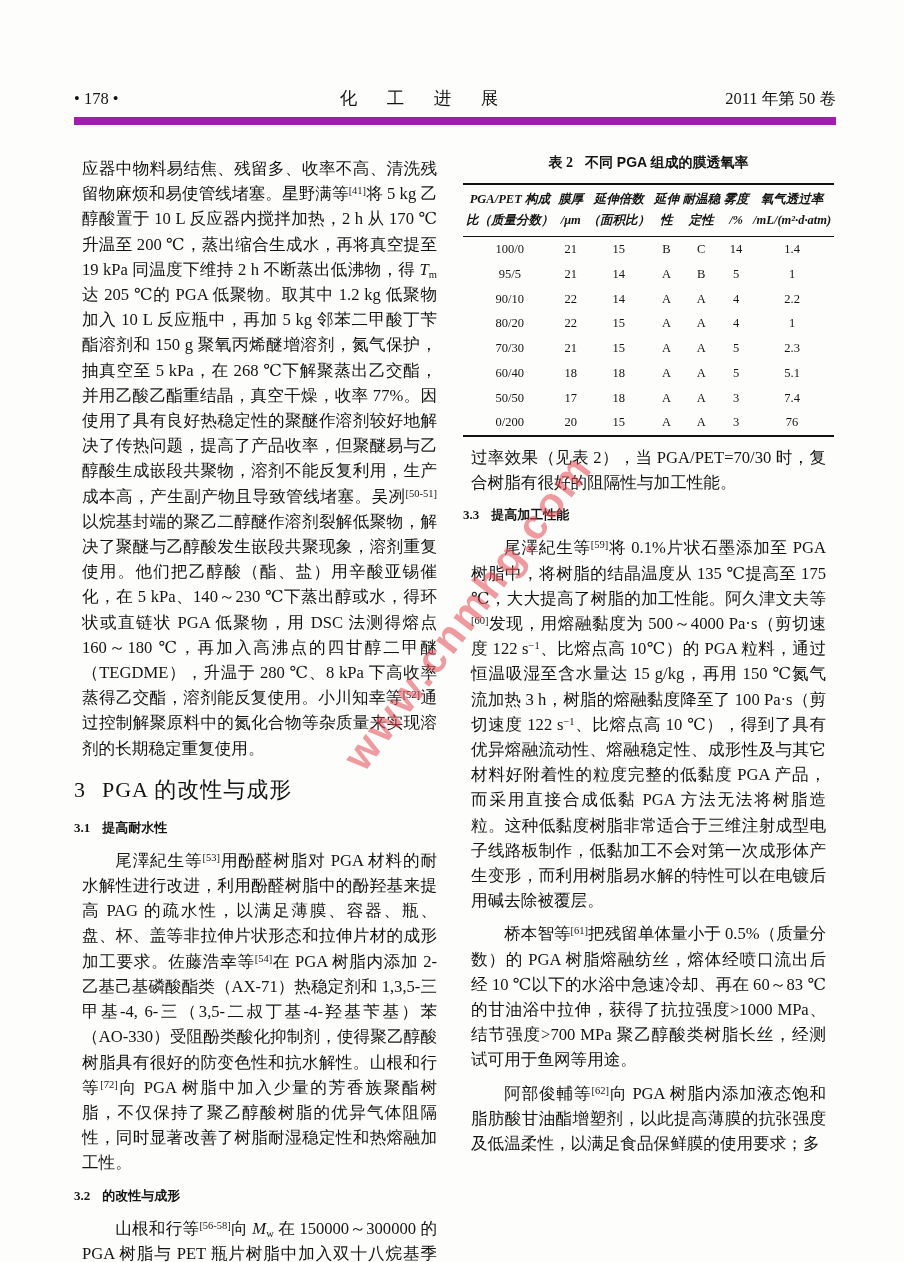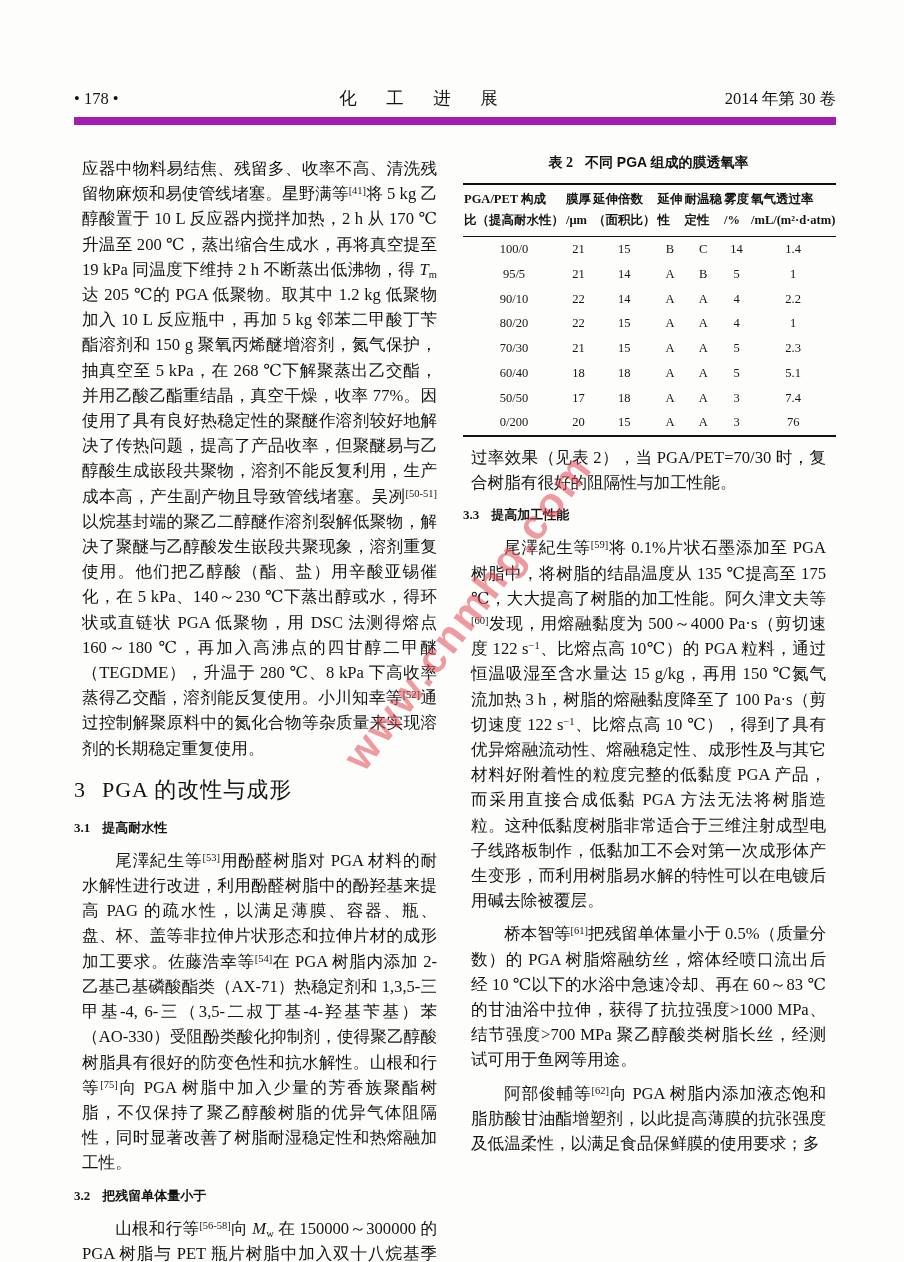--- a/index.html
+++ b/index.html
@@ -42,76 +42,76 @@
     font-family:"Liberation Sans","DejaVu Sans",sans-serif;
     margin-bottom:8px; margin-top:2px;
   }
   .tbl-caption .cap-prefix { margin-right:12px; font-family:"Liberation Serif",serif; }
   table.datatable {
     width:100%; border-collapse:collapse;
     border-top:2px solid #111; border-bottom:2px solid #111;
     font-size:12.5px; line-height:1.15;
   }
   table.datatable thead th {
-    border-bottom:1.5px solid #111; font-weight:bold; 
-    padding:4px 1px 6px 1px; vertical-align:top;
+    border-bottom:1.5px solid #111; font-weight:bold; text-align:center;
+    padding:4px 1px 6px 1px; vertical-align:top;font-style:italic;
   }
   table.datatable thead th div { padding:3px 0; white-space:nowrap; }
   table.datatable tbody td { text-align:center; padding:5.2px 1px; }
   
   .watermark {
     position:absolute; left:468px; top:612px; white-space:nowrap;
     transform:translate(-50%,-50%) rotate(-53deg);
     font-family:"Liberation Sans","DejaVu Sans",sans-serif;
     font-size:42px; letter-spacing:3px; font-weight:bold;
     color:rgba(226,72,82,0.55); pointer-events:none; z-index:5;
   }
 </style>
 </head>
 <body>
 
 <div class="page">
 
   <div class="pagehead">
     <span>• 178 •</span>
     <span class="journal">化　工　进　展</span>
-    <span>2014 年第 30 卷</span>
+    <span>2011 年第 50 卷</span>
   </div>
 
   <div class="cols">
 
     <div class="col">
       <p>应器中物料易结焦、残留多、收率不高、清洗残留物麻烦和易使管线堵塞。星野满等<sup>[41]</sup>将 5 kg 乙醇酸置于 10 L 反应器内搅拌加热，2 h 从 170 ℃升温至 200 ℃，蒸出缩合生成水，再将真空提至 19 kPa 同温度下维持 2 h 不断蒸出低沸物，得 <i>T</i><sub>m</sub> 达 205 ℃的 PGA 低聚物。取其中 1.2 kg 低聚物加入 10 L 反应瓶中，再加 5 kg 邻苯二甲酸丁苄酯溶剂和 150 g 聚氧丙烯醚增溶剂，氮气保护，抽真空至 5 kPa，在 268 ℃下解聚蒸出乙交酯，并用乙酸乙酯重结晶，真空干燥，收率 77%。因使用了具有良好热稳定性的聚醚作溶剂较好地解决了传热问题，提高了产品收率，但聚醚易与乙醇酸生成嵌段共聚物，溶剂不能反复利用，生产成本高，产生副产物且导致管线堵塞。吴冽<sup>[50-51]</sup>以烷基封端的聚乙二醇醚作溶剂裂解低聚物，解决了聚醚与乙醇酸发生嵌段共聚现象，溶剂重复使用。他们把乙醇酸（酯、盐）用辛酸亚锡催化，在 5 kPa、140～230 ℃下蒸出醇或水，得环状或直链状 PGA 低聚物，用 DSC 法测得熔点 160～180 ℃，再加入高沸点的四甘醇二甲醚（TEGDME），升温于 280 ℃、8 kPa 下高收率蒸得乙交酯，溶剂能反复使用。小川知幸等<sup>[52]</sup>通过控制解聚原料中的氮化合物等杂质量来实现溶剂的长期稳定重复使用。</p>
 
       <h2 class="sec">
         <span class="num">3</span><span>PGA 的改性与成形</span>
       </h2>
 
       <h3 class="subsec">
         <span class="num">3.1</span><span>提高耐水性</span>
       </h3>
-      <p class="indent">尾澤紀生等<sup>[53]</sup>用酚醛树脂对 PGA 材料的耐水解性进行改进，利用酚醛树脂中的酚羟基来提高 PAG 的疏水性，以满足薄膜、容器、瓶、盘、杯、盖等非拉伸片状形态和拉伸片材的成形加工要求。佐藤浩幸等<sup>[54]</sup>在 PGA 树脂内添加 2-乙基己基磷酸酯类（AX-71）热稳定剂和 1,3,5-三甲基-4, 6-三（3,5-二叔丁基-4-羟基苄基）苯（AO-330）受阻酚类酸化抑制剂，使得聚乙醇酸树脂具有很好的防变色性和抗水解性。山根和行等<sup>[75]</sup>向 PGA 树脂中加入少量的芳香族聚酯树脂，不仅保持了聚乙醇酸树脂的优异气体阻隔性，同时显著改善了树脂耐湿稳定性和热熔融加工性。</p>
+      <p class="indent">尾澤紀生等<sup>[53]</sup>用酚醛树脂对 PGA 材料的耐水解性进行改进，利用酚醛树脂中的酚羟基来提高 PAG 的疏水性，以满足薄膜、容器、瓶、盘、杯、盖等非拉伸片状形态和拉伸片材的成形加工要求。佐藤浩幸等<sup>[54]</sup>在 PGA 树脂内添加 2-乙基己基磷酸酯类（AX-71）热稳定剂和 1,3,5-三甲基-4, 6-三（3,5-二叔丁基-4-羟基苄基）苯（AO-330）受阻酚类酸化抑制剂，使得聚乙醇酸树脂具有很好的防变色性和抗水解性。山根和行等<sup>[72]</sup>向 PGA 树脂中加入少量的芳香族聚酯树脂，不仅保持了聚乙醇酸树脂的优异气体阻隔性，同时显著改善了树脂耐湿稳定性和热熔融加工性。</p>
 
       <h3 class="subsec">
-        <span class="num">3.2</span><span>把残留单体量小于</span>
+        <span class="num">3.2</span><span>的改性与成形</span>
       </h3>
       <p class="indent">山根和行等<sup>[56-58]</sup>向 <i>M</i><sub>w</sub> 在 150000～300000 的 PGA 树脂与 PET 瓶片树脂中加入双十八烷基季戊四醇二亚磷酸酯热稳定剂，按一定比例用多层挤出拉吹成型、真空吸塑延伸制膜方法制成氧阻隔芯层树脂，比较了不同 PGA 与 PET 不同比例时的氧透</p>
     </div>
 
     <div class="col">
       <div class="tblwrap">
         <div class="tbl-caption">
           <span class="cap-prefix">表 2</span><span>不同 PGA 组成的膜透氧率</span>
         </div>
         <table class="datatable">
           <thead>
               <tr>
                 <th>
                   <div>PGA/PET 构成</div>
-                  <div>比（提高耐水性）</div>
+                  <div>比（质量分数）</div>
                 </th>
                 <th>
                   <div>膜厚</div>
                   <div>/μm</div>
                 </th>
                 <th>
                   <div>延伸倍数</div>
                   <div>（面积比）</div>
                 </th>
                 <th>

